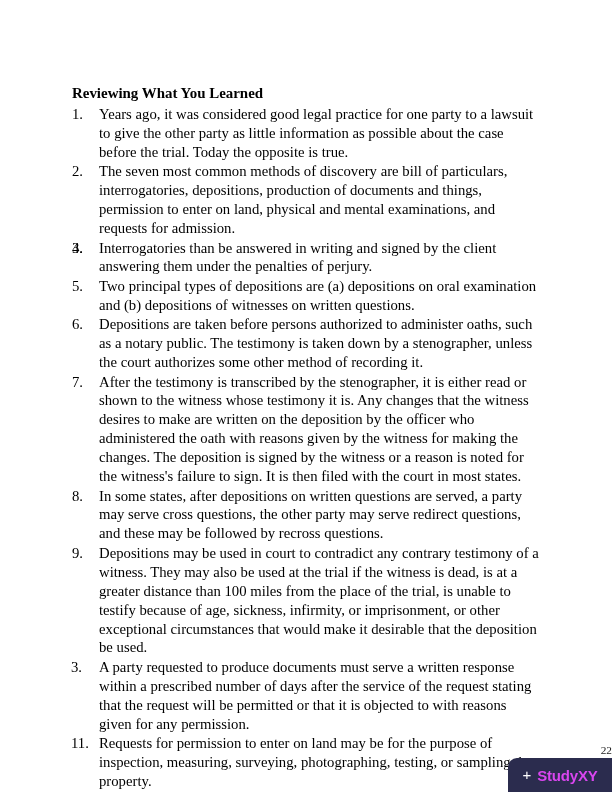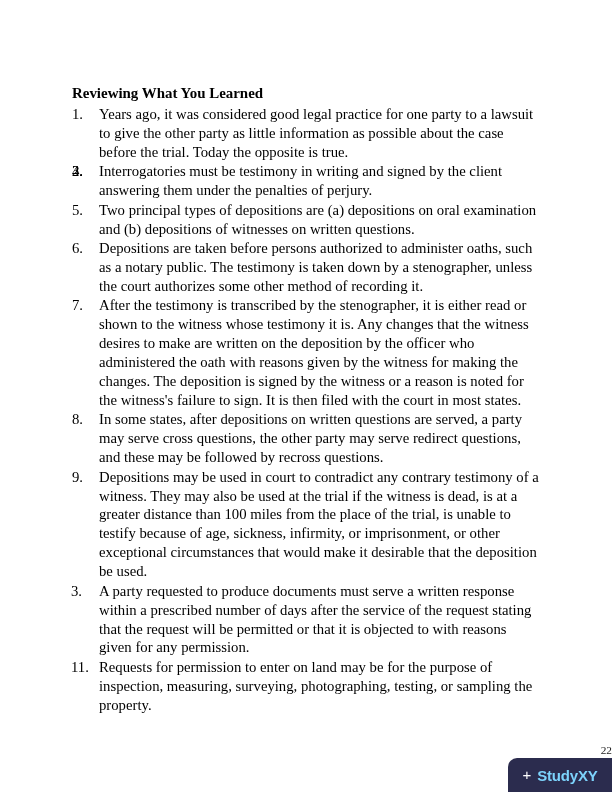--- a/index.html
+++ b/index.html
@@ -81,40 +81,40 @@
   }
   .watermark .plus {
     color: #ffffff;
     font-size: 15px;
     font-family: "Liberation Sans", sans-serif;
     line-height: 1;
     font-weight: 400;
     margin-top: -1px;
   }
   .watermark .brand {
-    color: #7dd3fc;
+    color: #d946ef;
     font-family: "Liberation Sans", sans-serif;
     font-size: 15px;
     font-weight: bold;
     letter-spacing: -0.2px;
     text-align: center;
   }
 </style>
 </head>
 <body>
 
 <div class="page">
 
   <div class="doc-title">Reviewing What You Learned</div>
 
   <ol class="qlist">
     <li><span class="num">1.</span><span>Years ago, it was considered good legal practice for one party to a lawsuit to give the other party as little information as possible about the case before the trial. Today the opposite is true.</span></li>
-    <li><span class="num">2.</span></li>
+    <li><span class="num">2.</span><span>The seven most common methods of discovery are bill of particulars, interrogatories, depositions, production of documents and things, permission to enter on land, physical and mental examinations, and requests for admission.</span></li>
     <li><span class="num">3.</span></li>
-    <li><span class="num">4.</span><span>Interrogatories must be testimony in writing and signed by the client answering them under the penalties of perjury.</span></li>
+    <li><span class="num">4.</span><span>Interrogatories than be answered in writing and signed by the client answering them under the penalties of perjury.</span></li>
     <li><span class="num">5.</span><span>Two principal types of depositions are (a) depositions on oral examination and (b) depositions of witnesses on written questions.</span></li>
     <li><span class="num">6.</span><span>Depositions are taken before persons authorized to administer oaths, such as a notary public. The testimony is taken down by a stenographer, unless the court authorizes some other method of recording it.</span></li>
     <li><span class="num">7.</span><span>After the testimony is transcribed by the stenographer, it is either read or shown to the witness whose testimony it is. Any changes that the witness desires to make are written on the deposition by the officer who administered the oath with reasons given by the witness for making the changes. The deposition is signed by the witness or a reason is noted for the witness's failure to sign. It is then filed with the court in most states.</span></li>
     <li><span class="num">8.</span><span>In some states, after depositions on written questions are served, a party may serve cross questions, the other party may serve redirect questions, and these may be followed by recross questions.</span></li>
     <li><span class="num">9.</span><span>Depositions may be used in court to contradict any contrary testimony of a witness. They may also be used at the trial if the witness is dead, is at a greater distance than 100 miles from the place of the trial, is unable to testify because of age, sickness, infirmity, or imprisonment, or other exceptional circumstances that would make it desirable that the deposition be used.</span></li>
     <li><span class="num wide">3.</span><span>A party requested to produce documents must serve a written response within a prescribed number of days after the service of the request stating that the request will be permitted or that it is objected to with reasons given for any permission.</span></li>
     <li><span class="num wide">11.</span><span>Requests for permission to enter on land may be for the purpose of inspection, measuring, surveying, photographing, testing, or sampling the property.</span></li>
 
   </ol>
 

